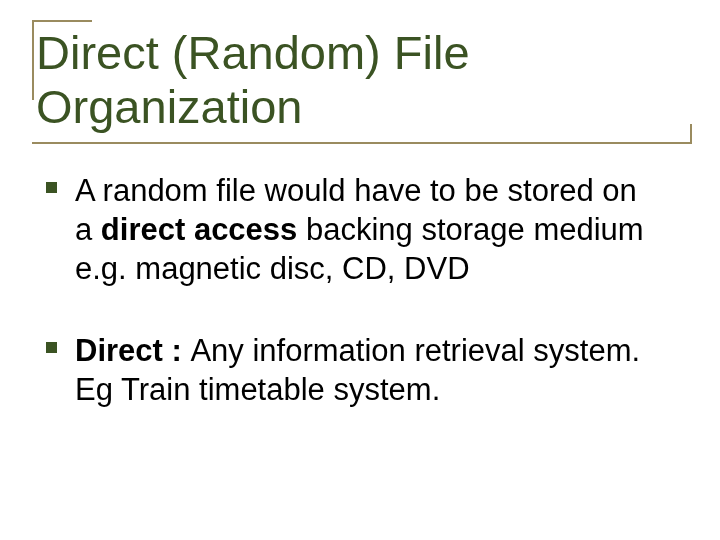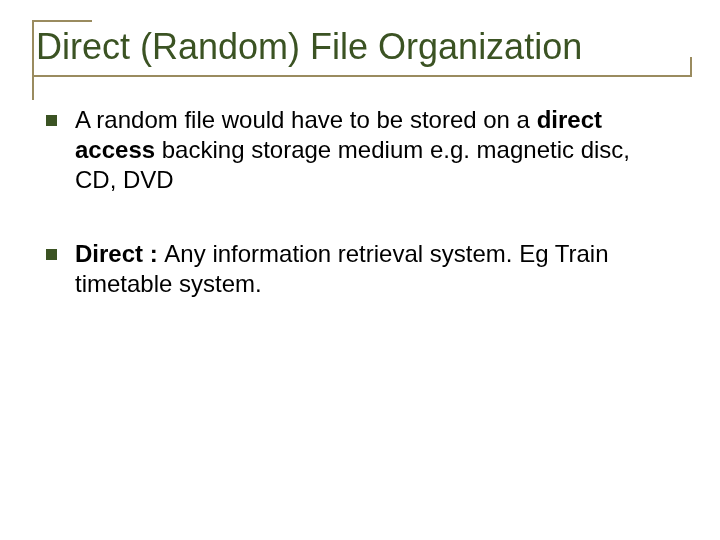--- a/index.html
+++ b/index.html
@@ -49,21 +49,21 @@
   }
   .title-border-right {
     position: absolute;
     bottom: 0;
     right: 0;
     width: 2px;
     height: 20px;
     background: #9a8b5f;
   }
   .title {
-    font-size: 36px;
+    font-size: 47px;
     font-weight: 400;
     color: #3b5323;
     line-height: 1.15;
     padding-left: 2px;
   }
   .body {
     padding-left: 18px;
     padding-right: 30px;
   }
   .bullet-item {
@@ -73,21 +73,21 @@
   }
   .bullet-marker {
     width: 11px;
     height: 11px;
     background: #3b5323;
     flex-shrink: 0;
     margin-top: 10px;
     margin-right: 18px;
   }
   .bullet-text {
-    font-size: 24px;
+    font-size: 31px;
     color: #000000;
     line-height: 1.25;
   }
   .bold { font-weight: bold; }
 </style>
 </head>
 <body>
 
 <div class="slide">
   <div class="title-area">

